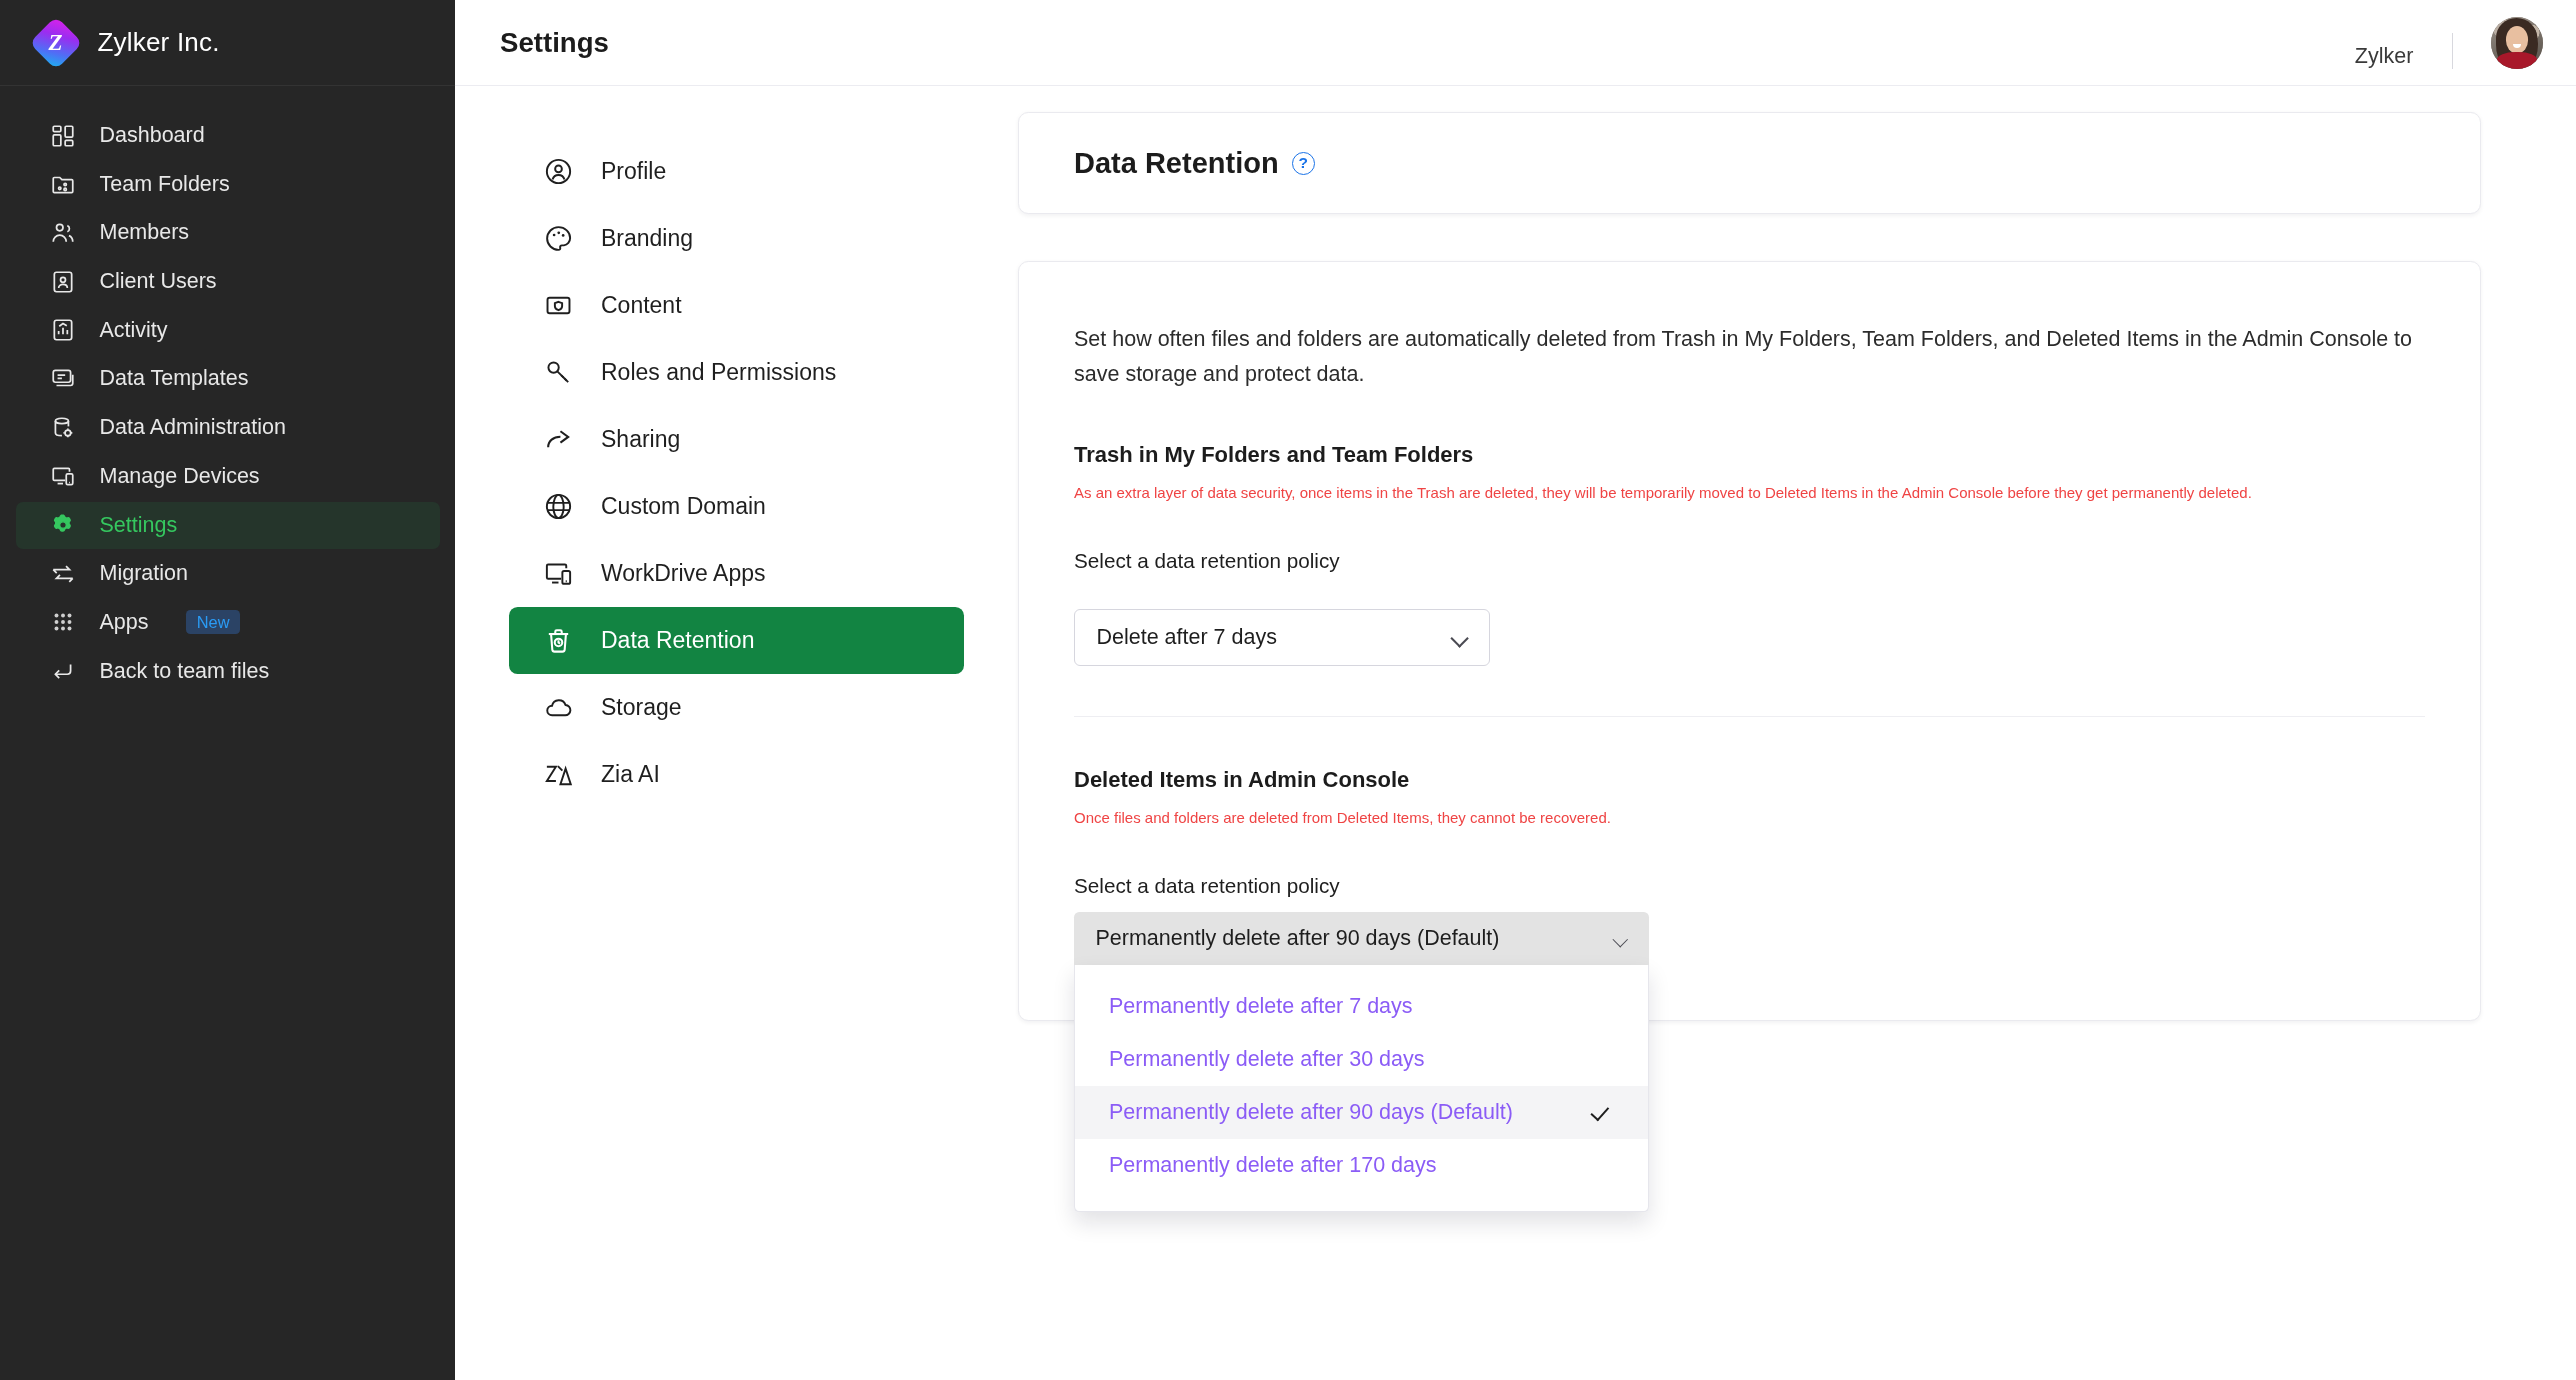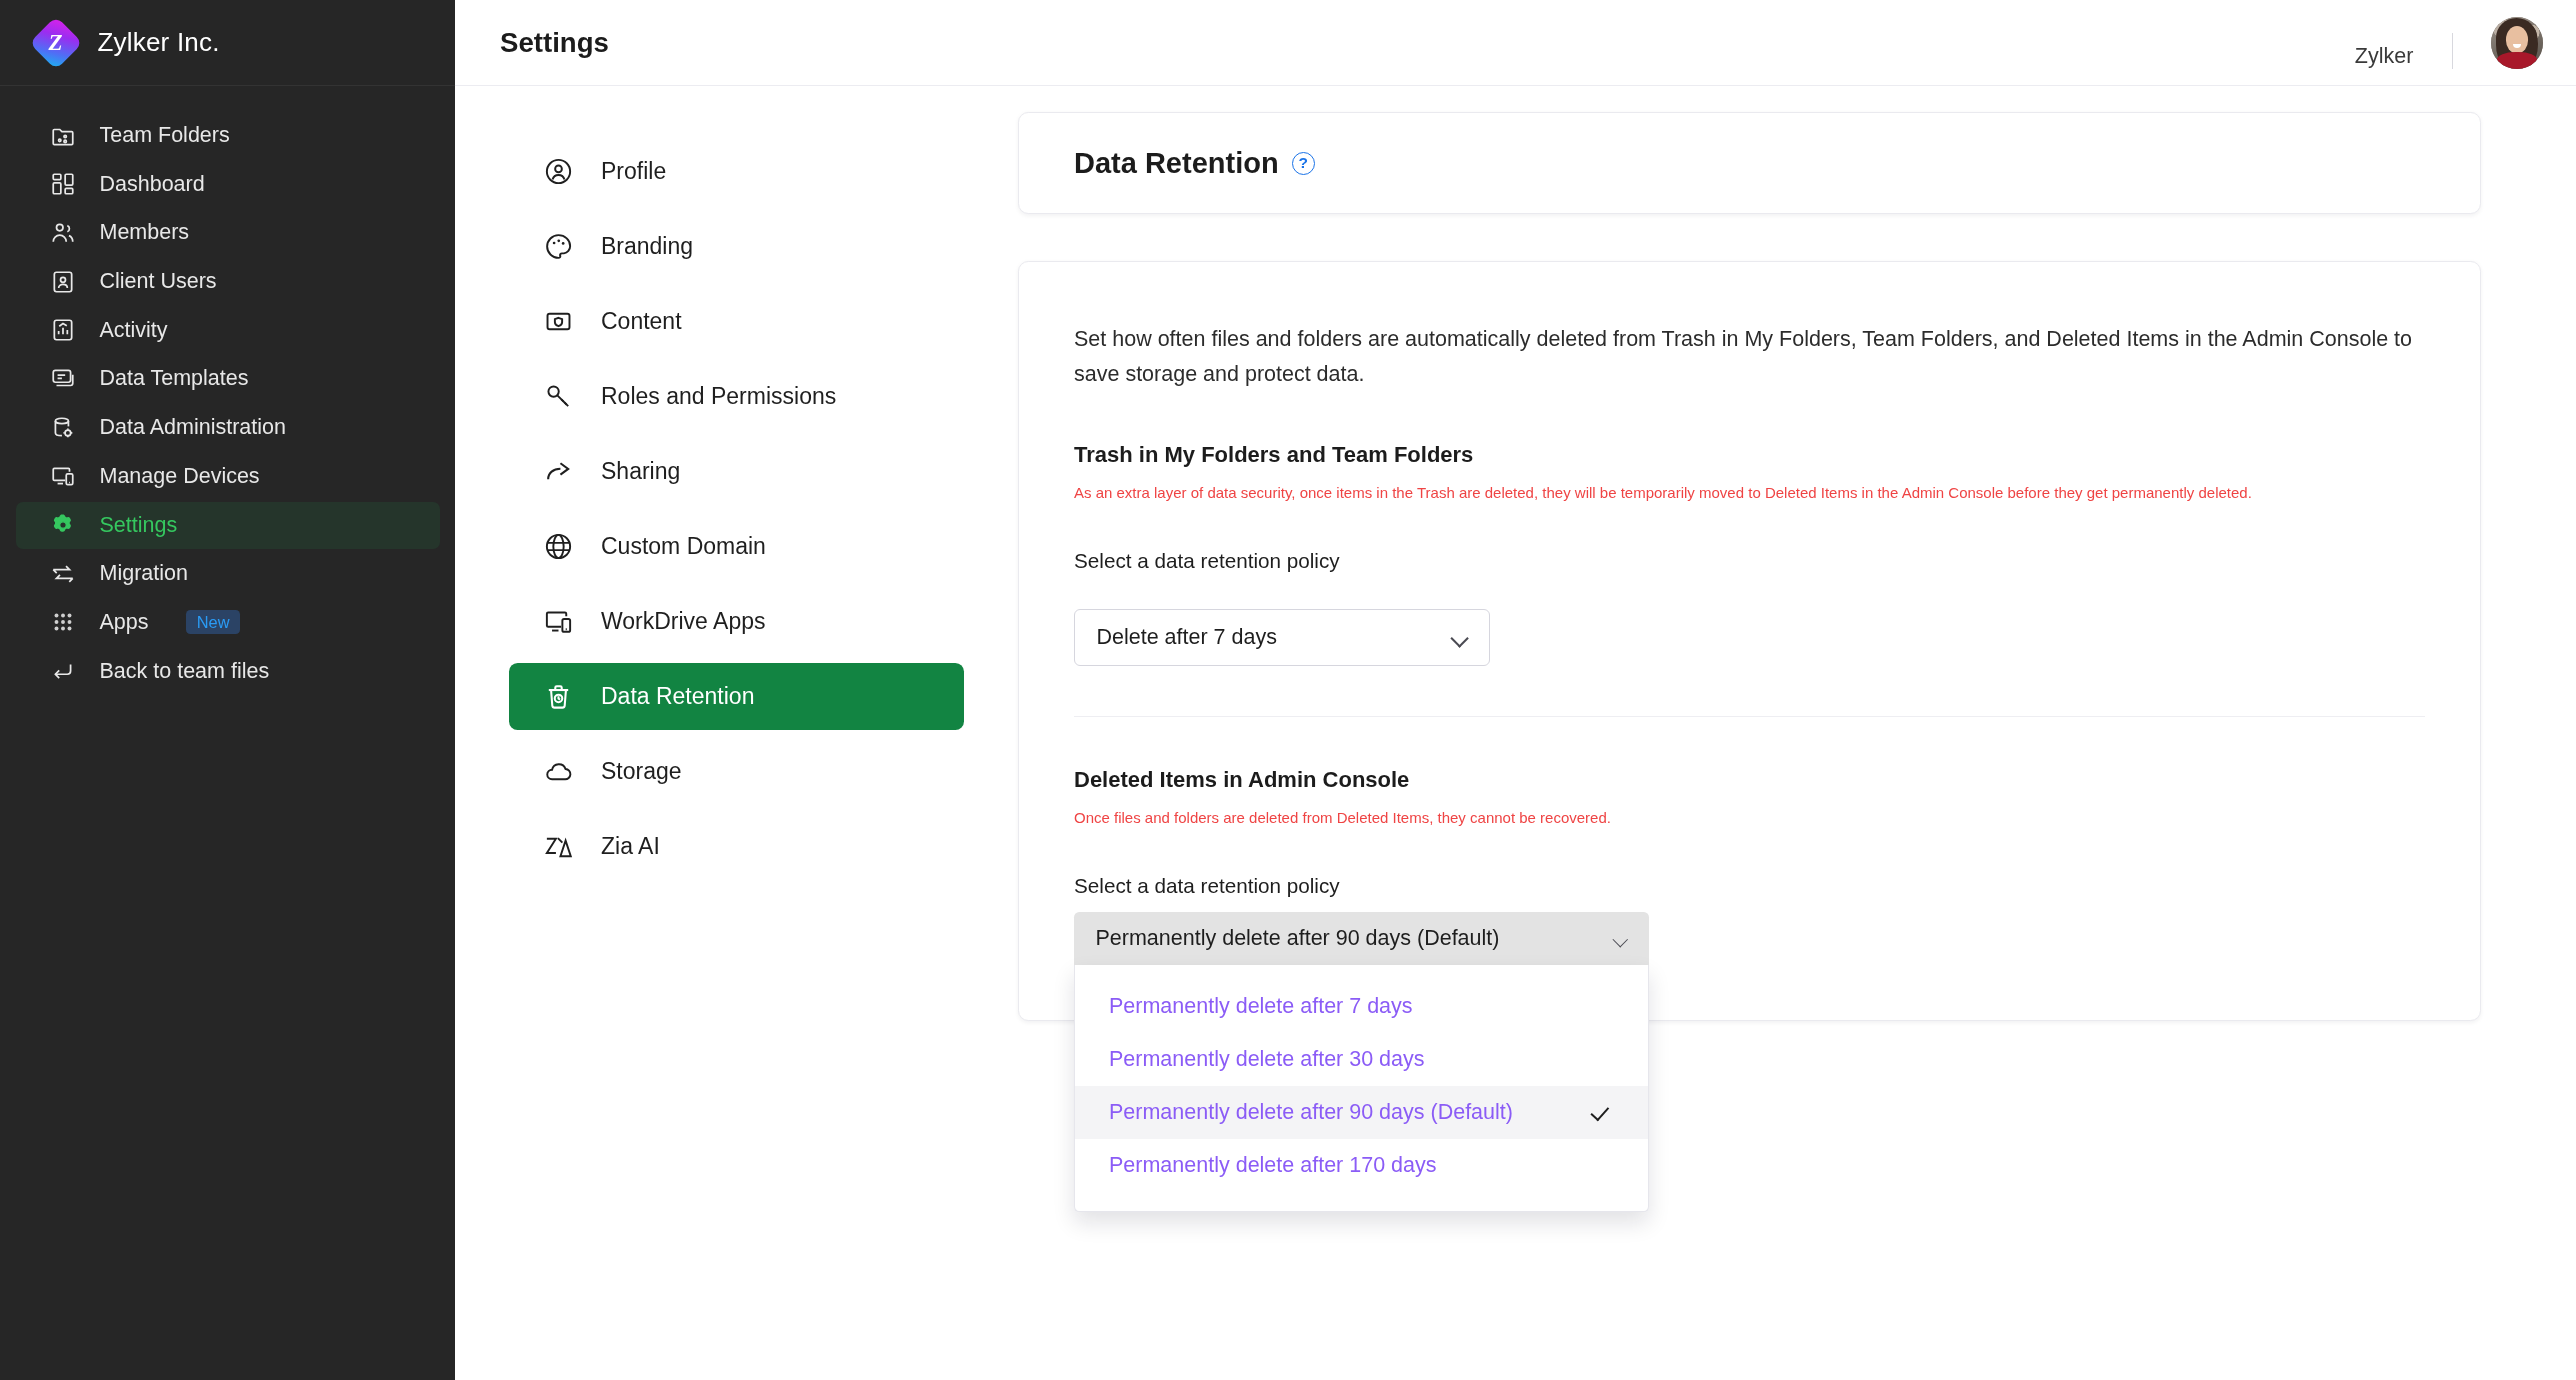--- a/index.html
+++ b/index.html
@@ -185,21 +185,21 @@
     position: relative;
   }
 
   
   .settings-nav {
     width: 563px;
     flex: 0 0 563px;
     padding-top: 52px;
     display: flex;
     flex-direction: column;
-    gap: 8px;
+    gap: 0;
   }
   .snav-item {
     display: flex;
     align-items: center;
     height: 67px;
     margin: 0 54px 0 54px;
     padding-left: 33px;
     border-radius: 8.6px;
     color: #1f1f1f;
     font-size: 23px;
@@ -392,39 +392,39 @@
         <div class="zmark">Z</div>
       </div>
       <div class="brand-name">Zylker Inc.</div>
     </div>
 
     <nav class="nav">
 
       <div class="nav-item">
         <span class="ico">
             <svg width="26" height="26" viewBox="0 0 24 24" fill="none" stroke="#e8e8e8" stroke-width="1.6">
+              <rect x="3" y="3" width="7" height="5" rx="1"></rect>
+              <rect x="3" y="11" width="7" height="10" rx="1"></rect>
+              <rect x="14" y="3" width="7" height="10" rx="1"></rect>
+              <rect x="14" y="16" width="7" height="5" rx="1"></rect>
+            </svg>
+          </span>
+        <span class="nav-label">Dashboard</span>
+      </div>
+
+      <div class="nav-item">
+        <span class="ico">
+            <svg width="26" height="26" viewBox="0 0 24 24" fill="none" stroke="#e8e8e8" stroke-width="1.6">
               <path d="M3 7a1 1 0 0 1 1-1h5l2 2h9a1 1 0 0 1 1 1v10a1 1 0 0 1-1 1H4a1 1 0 0 1-1-1z"></path>
               <circle cx="9" cy="16" r="1.1"></circle>
               <circle cx="14" cy="12.5" r="1.1"></circle>
               <circle cx="14" cy="17" r="1.1"></circle>
             </svg>
           </span>
         <span class="nav-label">Team Folders</span>
-      </div>
-
-      <div class="nav-item">
-        <span class="ico">
-            <svg width="26" height="26" viewBox="0 0 24 24" fill="none" stroke="#e8e8e8" stroke-width="1.6">
-              <rect x="3" y="3" width="7" height="5" rx="1"></rect>
-              <rect x="3" y="11" width="7" height="10" rx="1"></rect>
-              <rect x="14" y="3" width="7" height="10" rx="1"></rect>
-              <rect x="14" y="16" width="7" height="5" rx="1"></rect>
-            </svg>
-          </span>
-        <span class="nav-label">Dashboard</span>
       </div>
 
       <div class="nav-item">
         <span class="ico">
             <svg width="26" height="26" viewBox="0 0 24 24" fill="none" stroke="#e8e8e8" stroke-width="1.6">
               <circle cx="9" cy="7" r="3"></circle>
               <path d="M3 20c0-3.3 2.7-6 6-6s6 2.7 6 6"></path>
               <path d="M16 5.2a3 3 0 0 1 0 5.6"></path>
               <path d="M17.5 14.4c2.1.9 3.5 2.9 3.5 5.6"></path>
             </svg>

